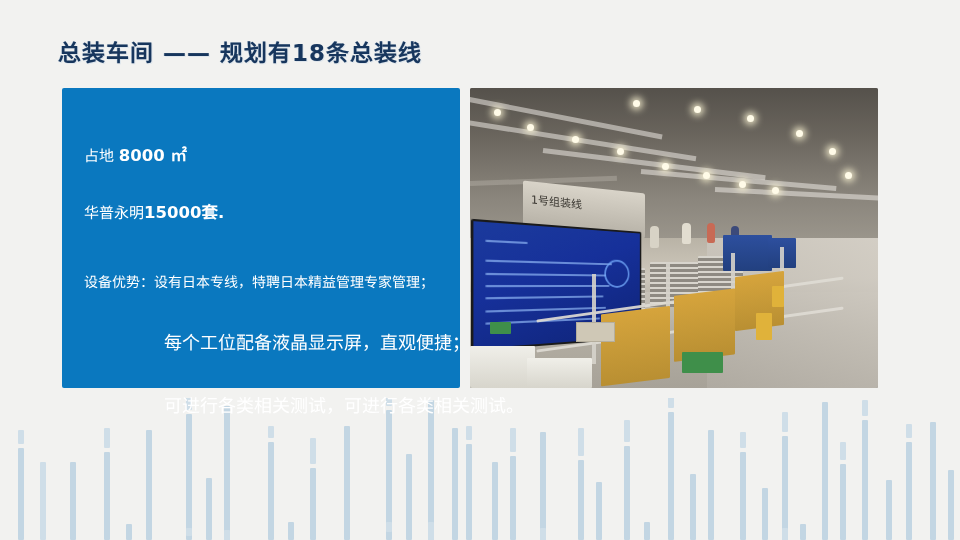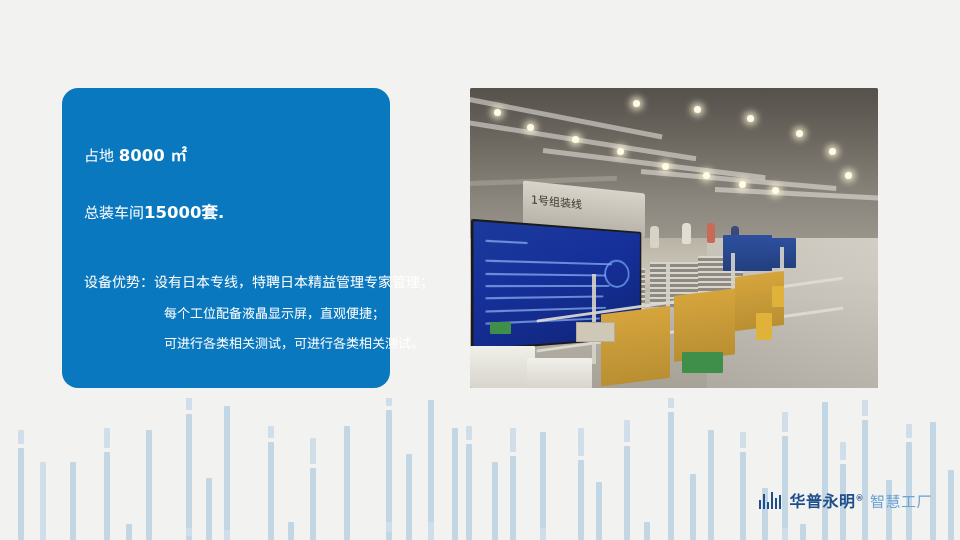--- a/index.html
+++ b/index.html
@@ -55,24 +55,24 @@
     white-space: nowrap;
     text-shadow: 1px 1px 0 #dfe6ec, -0.5px -0.5px 0 #b9c8d6;
     font-family: "DejaVu Sans", "Liberation Sans", sans-serif;
   }
 
   
   .panel {
     position: absolute;
     left: 62px;
     top: 88px;
-    width: 328px;
+    width: 398px;
     height: 300px;
     background: #0a78bf;
-    border-radius: 16px;
+    border-radius: 2px;
     box-sizing: border-box;
     padding: 44px 20px 20px 22px;
     color: #ffffff;
   }
   .panel-line {
     color: #ffffff;
     font-size: 14.5px;
     line-height: 1.5;
     white-space: nowrap;
     font-family: "DejaVu Sans", "Liberation Sans", sans-serif;
@@ -91,22 +91,22 @@
   }
   .line-output b {
     font-size: 16.5px;
     font-weight: bold;
   }
   .line-adv {
     margin-top: 46px;
     font-size: 14px;
   }
   .line-indent {
-    margin-top: 11px;
-    font-size: 13px;
+    margin-top: 36px;
+    font-size: 18px;
     padding-left: 80px;
   }
 
   
   .photo {
     position: absolute;
     left: 470px;
     top: 88px;
     width: 408px;
     height: 300px;
@@ -359,27 +359,28 @@
       <div class="bar seg" style="left: 840px; bottom: 80px; height: 18px;"></div>
       <div class="bar" style="left: 862px; height: 120px; background: rgb(195, 214, 227);"></div>
       <div class="bar seg" style="left: 862px; bottom: 124px; height: 16px;"></div>
       <div class="bar" style="left: 886px; height: 60px; background: rgb(195, 214, 227);"></div>
       <div class="bar" style="left: 906px; height: 98px; background: rgb(195, 214, 227);"></div>
       <div class="bar seg" style="left: 906px; bottom: 102px; height: 14px;"></div>
       <div class="bar" style="left: 930px; height: 118px; background: rgb(195, 214, 227);"></div>
       <div class="bar" style="left: 948px; height: 70px; background: rgb(195, 214, 227);"></div>
     </div>
 
+  <div class="title">总装车间 —— 规划有18条总装线</div>
 
   <div class="panel">
     <div class="panel-line line-area">
       <span>占地 </span><b>8000 ㎡</b>
     </div>
     <div class="panel-line line-output">
-      <span>总装车间</span><b>15000套.</b>
+      <span>华普永明</span><b>15000套.</b>
     </div>
     <div class="panel-line line-adv">设备优势：设有日本专线，特聘日本精益管理专家管理；</div>
     <div class="panel-line line-indent">每个工位配备液晶显示屏，直观便捷；</div>
     <div class="panel-line line-indent">可进行各类相关测试，可进行各类相关测试。</div>
   </div>
 
   <div class="photo">
     <div class="photo-inner">
       <div class="ph-ceiling"></div>
       <div class="ph-wall"></div>
@@ -458,28 +459,14 @@
 
       <div class="ph-white-stack" style="left:0%;  top:86%; width:16%; height:14%;"></div>
       <div class="ph-white-stack" style="left:14%; top:90%; width:16%; height:10%;"></div>
       <div class="ph-box" style="left:26%; top:78%; width:9%; height:6%;"></div>
 
       <div class="ph-yellow-curb" style="left:70%; top:75%; width:4%; height:9%;"></div>
       <div class="ph-yellow-curb" style="left:74%; top:66%; width:3%; height:7%;"></div>
     </div>
   </div>
 
-  <div class="logo">
-    <div class="logo-mark">
-      <i style="height:9px;"></i>
-        <i style="height:15px;"></i>
-        <i style="height:7px;"></i>
-        <i style="height:17px;"></i>
-        <i style="height:11px;"></i>
-        <i style="height:14px;"></i>
-    </div>
-    <div class="logo-text-main">
-      <span>华普永明</span><span class="logo-sup">®</span>
-    </div>
-    <div class="logo-text-sub">智慧工厂</div>
-  </div>
 
 </div>
 
 </body></html>

